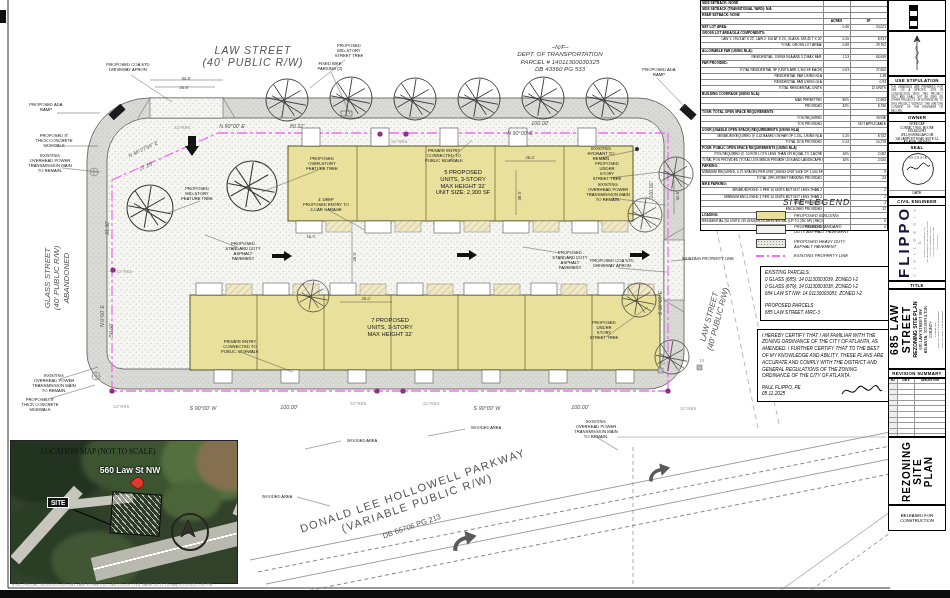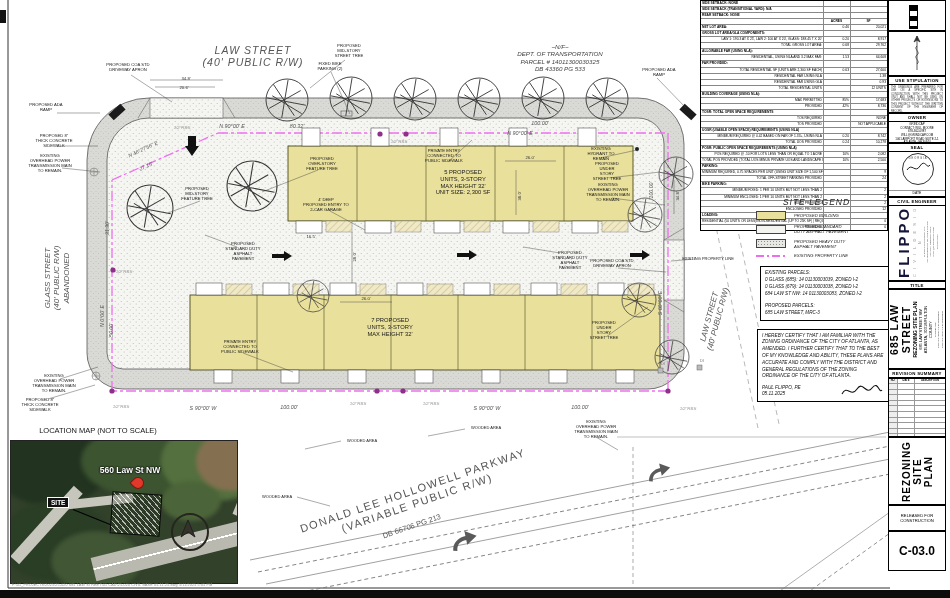--- a/index.html
+++ b/index.html
@@ -257,21 +257,21 @@
 ABANDONED</div>
       <div class="lbl" style="left: 714px; top: 318px; font-size: 8px; color: rgb(85, 85, 85); font-style: italic; transform: translate(-50%, -50%) rotate(-75deg);">LAW STREET
 (40' PUBLIC R/W)</div>
       <div class="lbl" style="left: 560px; top: 58px; font-size: 6.2px; color: rgb(68, 68, 68); font-style: italic; transform: translate(-50%, -50%);">~N/F~
 DEPT. OF TRANSPORTATION
 PARCEL # 14011300030325
 DB 43360 PG 533</div>
       <div class="lbl" style="left: 415px; top: 497px; font-size: 11px; color: rgb(85, 85, 85); letter-spacing: 1.5px; transform: translate(-50%, -50%) rotate(-19deg);">DONALD LEE HOLLOWELL PARKWAY
 (VARIABLE PUBLIC R/W)</div>
       <div class="lbl" style="left: 412px; top: 527px; font-size: 7.5px; color: rgb(85, 85, 85); transform: translate(-50%, -50%) rotate(-19deg);">DB 66706 PG 213</div>
-      <div class="lbl" style="left: 98px; top: 431px; font-size: 7.5px; color: rgb(17, 17, 17); transform: translate(-50%, -50%);">LOCATION MAP (NOT TO SCALE)</div>
+      <div class="lbl" style="left: 98px; top: 452px; font-size: 7.5px; color: rgb(17, 17, 17); transform: translate(-50%, -50%); font-family: Liberation Serif, serif;">LOCATION MAP (NOT TO SCALE)</div>
       <div class="lbl" style="left: 232px; top: 126px; font-size: 5.4px; color: rgb(85, 85, 85); font-style: italic; transform: translate(-50%, -50%);">N 90°00' E</div>
       <div class="lbl" style="left: 297px; top: 126px; font-size: 5.4px; color: rgb(85, 85, 85); font-style: italic; transform: translate(-50%, -50%);">80.32'</div>
       <div class="lbl" style="left: 520px; top: 133px; font-size: 5.4px; color: rgb(85, 85, 85); font-style: italic; transform: translate(-50%, -50%);">N 90°00' E</div>
       <div class="lbl" style="left: 540px; top: 123px; font-size: 5.4px; color: rgb(85, 85, 85); font-style: italic; transform: translate(-50%, -50%);">100.00'</div>
       <div class="lbl" style="left: 143px; top: 149px; font-size: 5.2px; color: rgb(85, 85, 85); font-style: italic; transform: translate(-50%, -50%) rotate(-25deg);">N 46°27'56" E</div>
       <div class="lbl" style="left: 146px; top: 166px; font-size: 5.2px; color: rgb(85, 85, 85); font-style: italic; transform: translate(-50%, -50%) rotate(-25deg);">27.15'</div>
       <div class="lbl" style="left: 107px; top: 228px; font-size: 5.2px; color: rgb(85, 85, 85); font-style: italic; transform: translate(-50%, -50%) rotate(-90deg);">31.30'</div>
       <div class="lbl" style="left: 102px; top: 316px; font-size: 5.2px; color: rgb(85, 85, 85); font-style: italic; transform: translate(-50%, -50%) rotate(-90deg);">N 0°00' E</div>
       <div class="lbl" style="left: 111px; top: 330px; font-size: 5.2px; color: rgb(85, 85, 85); font-style: italic; transform: translate(-50%, -50%) rotate(-90deg);">50.00'</div>
       <div class="lbl" style="left: 203px; top: 408px; font-size: 5.4px; color: rgb(85, 85, 85); font-style: italic; transform: translate(-50%, -50%);">S 90°00' W</div>
@@ -788,19 +788,16 @@
       <div class="rotblock" style="font-size:10px;font-weight:bold;letter-spacing:1px;white-space:pre-line;">REZONING
 SITE PLAN</div>
     </div>
   </div>
 
   <div class="sb-box" style="top:505px;height:26px;">
     <div style="font-size:4.2px;text-align:center;margin-top:7px;white-space:pre-line;">RELEASED FOR
 CONSTRUCTION</div>
   </div>
 
-  <div class="sb-box" style="top:531px;height:40px;">
-    <div style="font-size:12px;font-weight:bold;text-align:center;margin-top:12px;">C-03.0</div>
-  </div>
 
   <div id="cornermark"></div>
   <div id="bottombar"></div>
 </div>
 
 </body></html>

